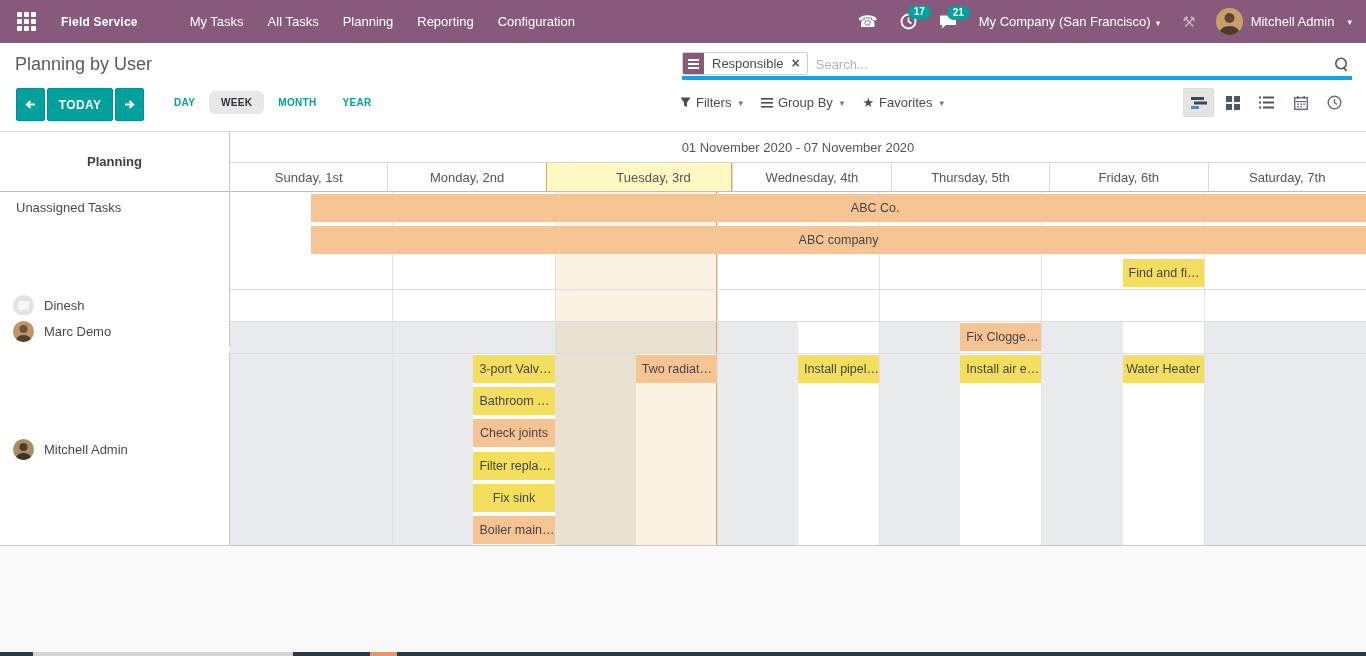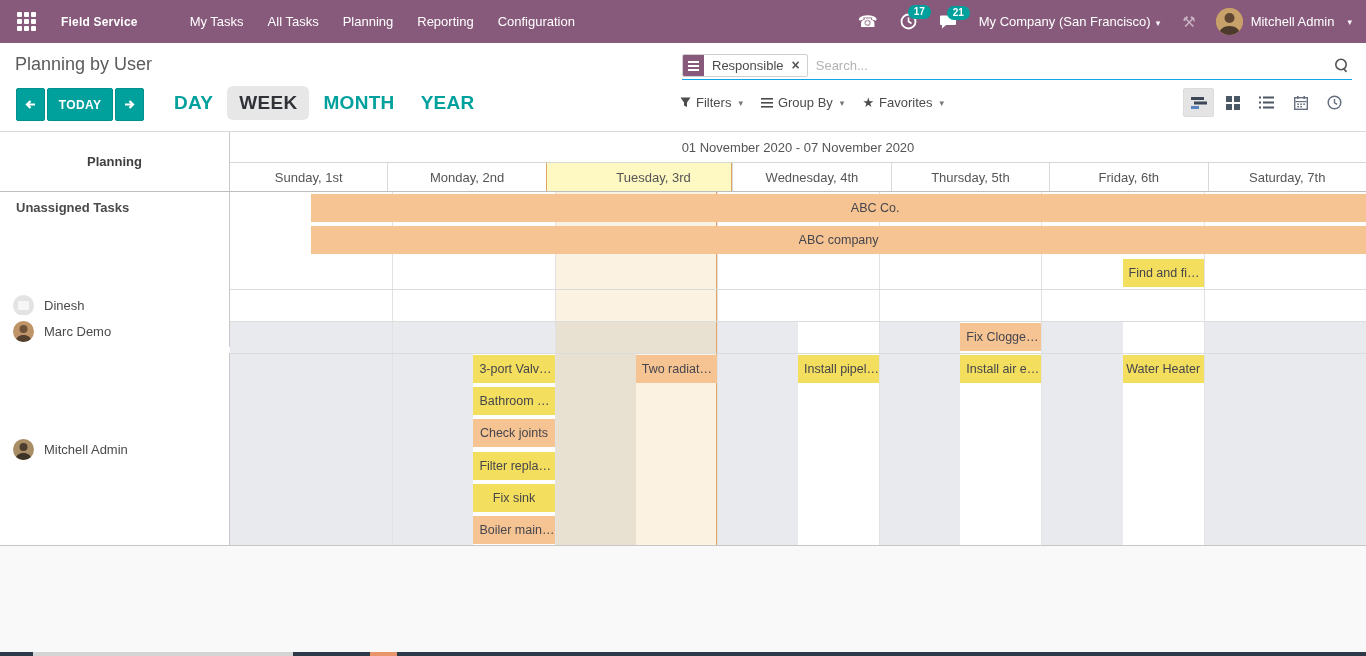--- a/index.html
+++ b/index.html
@@ -19,37 +19,37 @@
   .phone-glyph{font-size:16px;line-height:16px;}
   .company{font-size:13px;padding:6px 8px;cursor:pointer;white-space:nowrap;}
   .caret{font-size:9px;margin-left:5px;opacity:.95;}
   .tools-glyph{font-size:15px;color:#c9b3c2;padding:0 8px;cursor:pointer;}
   .user{display:flex;align-items:center;gap:8px;cursor:pointer;font-size:13px;margin-left:6px;white-space:nowrap;}
   .tb-avatar{width:27px;height:27px;border-radius:50%;overflow:hidden;background:#b98c5f;display:block;}
 
   
   .ctrlzone{position:absolute;left:0;top:43px;width:1366px;height:88px;background:#fff;}
   .pagetitle{position:absolute;left:15px;top:11px;font-size:18px;color:#5b5b5b;}
-  .searchbar{position:absolute;left:682px;top:9px;width:670px;height:28px;border-bottom:1px solid #0ea5e9;display:flex;align-items:center;}
+  .searchbar{position:absolute;left:682px;top:9px;width:670px;height:28px;border-bottom:4px solid #0ea5e9;display:flex;}
   .facet{display:flex;align-items:stretch;border:1px solid #cfcfcf;border-radius:2px;height:23px;overflow:hidden;}
   .facet-ico{width:21px;background:#875A7B;display:flex;flex-direction:column;justify-content:center;align-items:center;gap:2px;}
   .facet-ico i{width:11px;height:2px;background:#fff;display:block;}
   .facet-label{font-size:13px;color:#4c4c4c;padding:3px 6px 0 8px;}
   .facet-x{font-size:14px;font-weight:700;color:#555;padding:2px 7px 0 2px;cursor:pointer;}
   .search-input{border:0;outline:0;flex:1;font-size:13px;color:#444;padding:4px 8px;background:transparent;}
   .search-input::placeholder{color:#b3b3b3;}
   .mag{margin-left:auto;cursor:pointer;display:flex;align-items:center;padding:2px;}
 
   .ctrl-row{position:absolute;left:0;top:45px;width:1366px;height:32px;}
   .navbtns{position:absolute;left:16px;top:0;display:flex;gap:2px;}
   .tealbtn{background:#00A09D;border:1px solid #00918e;color:#fff;height:33px;display:flex;align-items:center;justify-content:center;cursor:pointer;border-radius:2px;}
   .tealbtn.arrow{width:29px;}
   .tealbtn.today{width:66px;font-size:12px;font-weight:700;letter-spacing:.4px;}
   .scales{position:absolute;left:162px;top:0;display:flex;align-items:center;height:29px;gap:2px;}
-  .scale{font-size:19px;font-weight:700;color:#00A09D;padding:6px 12px;cursor:pointer;letter-spacing:.3px;}
+  .scale{font-size:10px;font-weight:700;color:#00A09D;padding:6px 12px;cursor:pointer;letter-spacing:.3px;}
   .scale.active{color:#2f3237;background:#e7e7e7;border-radius:6px;}
   .fgf{position:absolute;left:680px;top:0;display:flex;align-items:center;height:29px;gap:18px;}
   .fgf .item{display:flex;align-items:center;gap:5px;font-size:13px;color:#4c4c4c;cursor:pointer;}
   .fgf .caret2{font-size:9px;color:#777;margin-left:2px;}
   .star-glyph{font-size:13px;color:#4c4c4c;}
   .switcher{position:absolute;right:16px;top:0;display:flex;gap:3px;}
   .vbtn{width:31px;height:29px;display:flex;align-items:center;justify-content:center;cursor:pointer;border-radius:2px;border:1px solid transparent;}
   .vbtn.active{background:#e4e4e4;border-color:#dcdcdc;}
 
   
@@ -263,21 +263,21 @@
     <div class="gdays" id="gdays">
         <div class="gday">Sunday, 1st</div>
         <div class="gday">Monday, 2nd</div>
         <div class="gday today">Tuesday, 3rd</div>
         <div class="gday">Wednesday, 4th</div>
         <div class="gday">Thursday, 5th</div>
         <div class="gday">Friday, 6th</div>
         <div class="gday">Saturday, 7th</div>
       </div>
     <div class="gbody" id="gbody">
-        <div class="grow-side group" style="top: 0px; height: 97px; font-weight: bold;"><span>Unassigned Tasks</span></div>
+        <div class="grow-side group" style="top: 0px; height: 97px;"><span>Unassigned Tasks</span></div>
         <div class="grow white" style="top: 0px; height: 97px;">
           <div class="bar center" style="left: 81.1429px; width: 1128px; top: 2px; background: rgb(246, 196, 147);">
             <span>ABC Co.</span>
           </div>
           <div class="bar center" style="left: 81.1429px; width: 1054.86px; top: 34.3333px; background: rgb(246, 196, 147);">
             <span>ABC company</span>
           </div>
           <div class="bar left" style="left: 892.571px; width: 81.1429px; top: 66.6667px; background: rgb(243, 222, 93);">
             <span>Find and fix …</span>
           </div>

